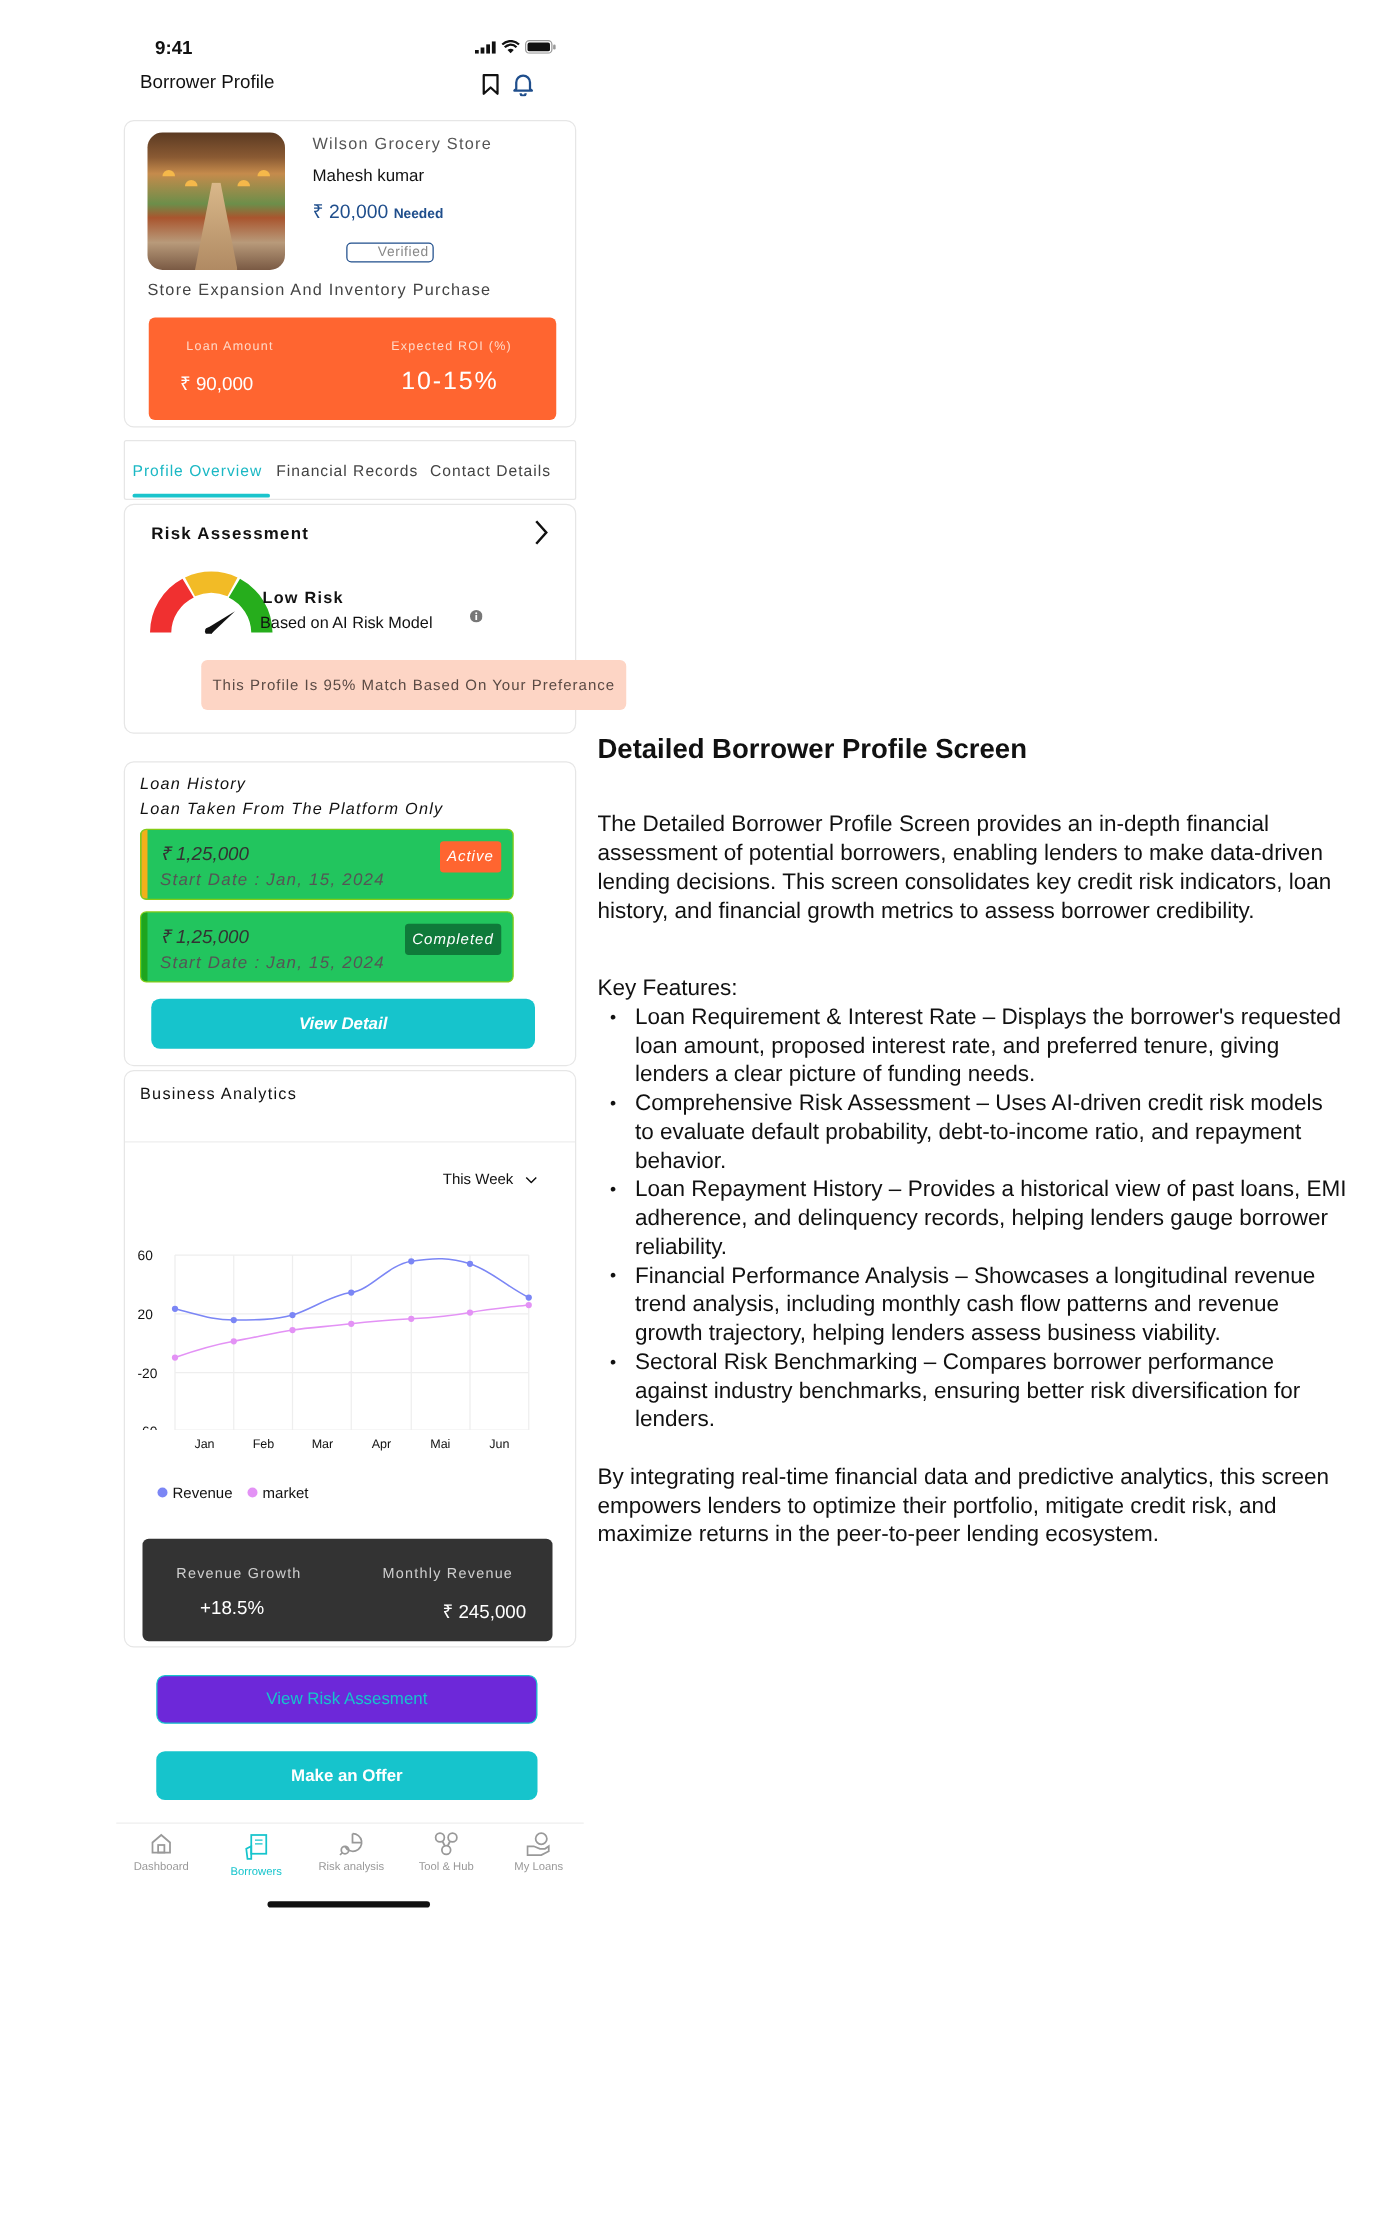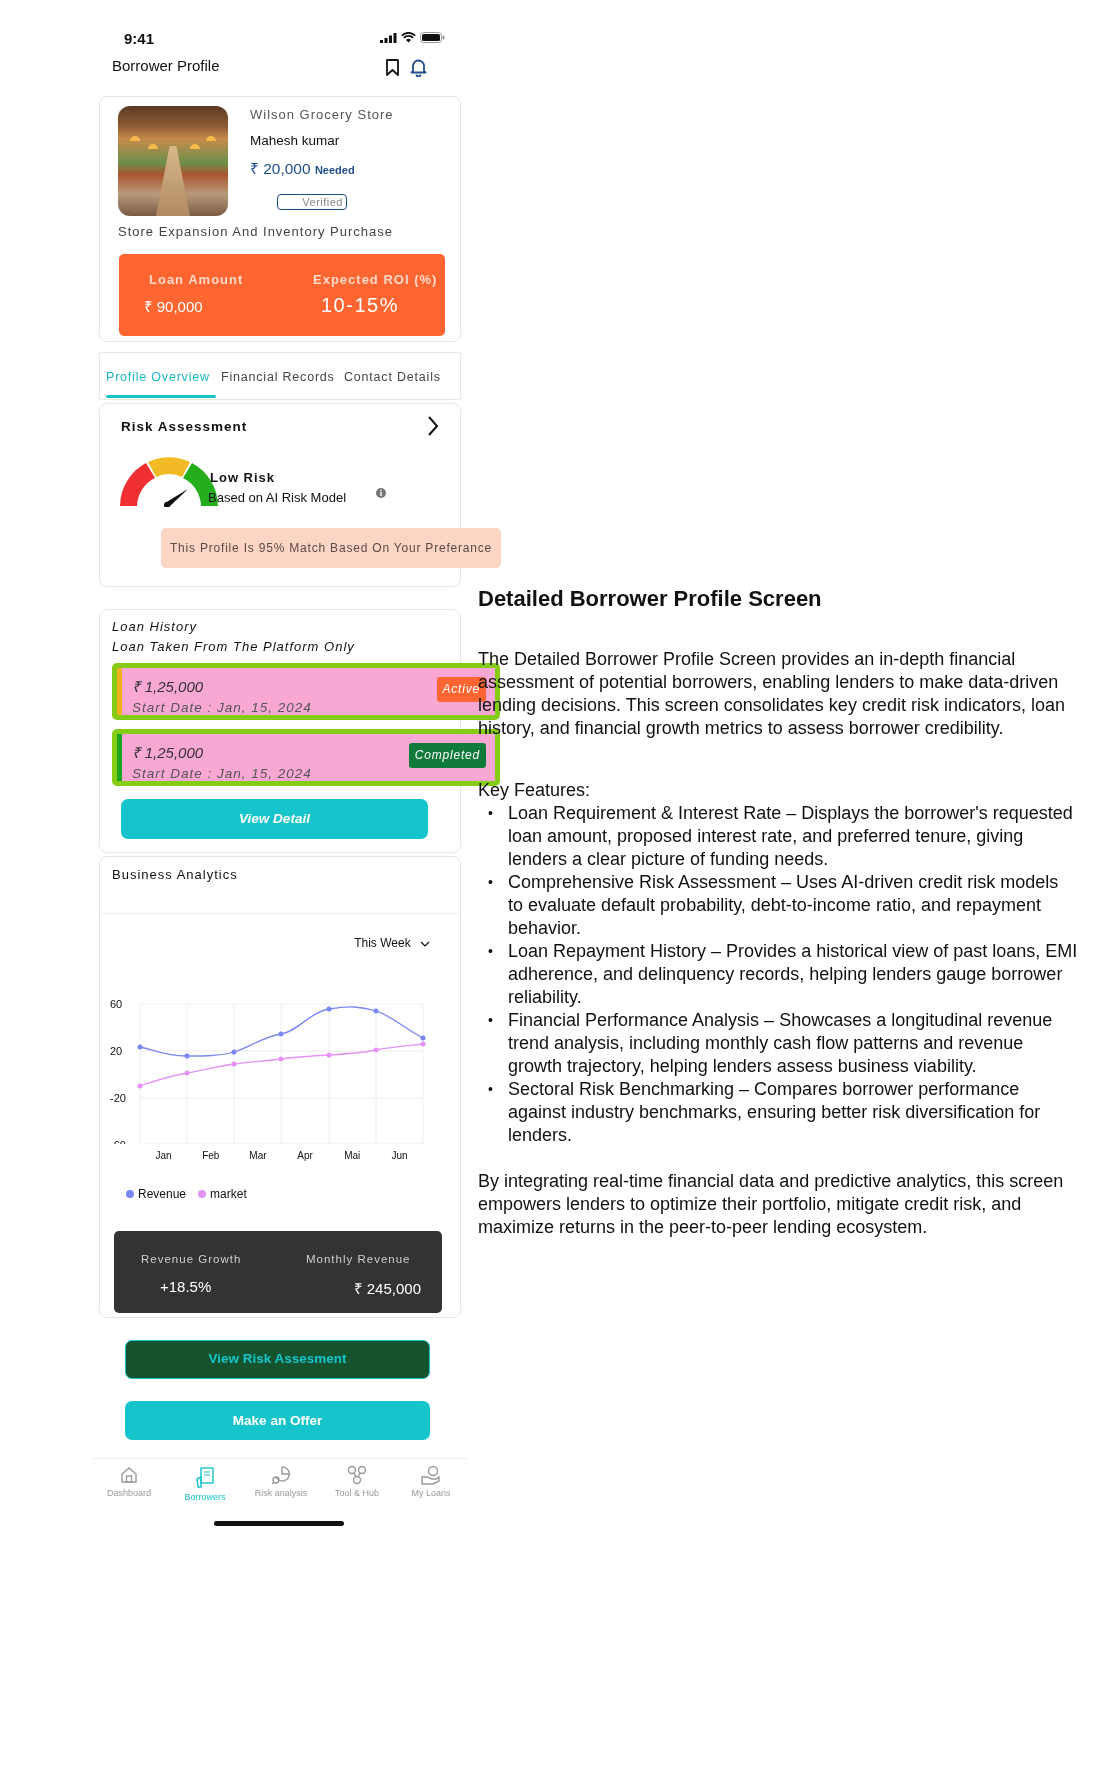--- a/index.html
+++ b/index.html
@@ -14,36 +14,36 @@
     background: linear-gradient(180deg, #5b3a22 0%, #8a5a33 18%, #c58b4c 30%, #6c8e4a 52%, #a9552e 62%, #b89a7a 80%, #7a5a44 100%); }
   .profile-img .aisle { position:absolute; left:38px; top:40px; width:34px; height:70px; background: linear-gradient(180deg,#d9b88a,#b08a63); clip-path: polygon(40% 0,60% 0,100% 100%,0 100%); }
   .profile-img .light { position:absolute; width:10px; height:5px; background:#f5b84a; border-radius:5px 5px 0 0; }
   .store-name { position: absolute; left: 150px; top: 10px; font-size: 13px; color: #555; letter-spacing: 1px; }
   .owner { position: absolute; left: 150px; top: 36px; font-size: 13.5px; color: #111; }
   .needed { position: absolute; left: 150px; top: 60px; font-size: 15.5px; color: #1f4e8c; font-weight: 500; }
   .needed small { font-size: 11px; font-weight: bold; }
   .verified { position: absolute; left: 177px; top: 97px; width: 70px; height: 16px; border: 1px solid #1f4e8c; border-radius: 4px; font-size: 11px; color: #888; text-align: right; padding-right: 3px; line-height: 14px; letter-spacing: 0.5px; }
   .purpose { position: absolute; left: 18px; top: 127px; font-size: 13px; color: #444; letter-spacing: 1px; }
   .orange { position: absolute; left: 19px; top: 157px; width: 326px; height: 82px; background: #ff6530; border-radius: 5px; color: #fff; }
-  .orange .lbl { position: absolute; top: 18px; font-size: 13px; color: #ffd9c8; letter-spacing: 1px; font-weight: bold; }
+  .orange .lbl { position: absolute; top: 18px; font-size: 10px; color: #ffd9c8; letter-spacing: 1px; }
   .orange .val { position: absolute; top: 42px; font-size: 15px; }
   .orange .val.big { font-size: 20px; letter-spacing: 1.5px; top: 40px; }
   .tabs { position: absolute; left: 99px; top: 352px; width: 362px; height: 48px; border: 1px solid #e6e6e6; border-radius: 2px; background:#fff; }
   .tab { position: absolute; top: 17px; font-size: 12.5px; letter-spacing: 0.8px; color: #444; }
   .tab.active { color: #1bb8c4; }
   .tab-underline { position: absolute; left: 6px; top: 42px; width: 110px; height: 3px; background: #1bc4cc; border-radius: 2px; }
   .sec-title { position: absolute; font-size: 13.5px; letter-spacing: 1px; color: #111; }
   .match { position: absolute; left: 14px; top: 124px; width: 340px; height: 40px; background: #fdd5c5; border-radius: 5px; font-size: 12px; letter-spacing: 0.8px; color: #5a4a44; text-align: center; line-height: 40px; margin-left: 47px; }
-  .loan-item { position: absolute; left: 12px; width: 388px; height: 57px; border: 5px solid #84cc16; border-radius: 5px; background:#f9a8d4; overflow: hidden; }
+  .loan-item { position: absolute; left: 12px; width: 299px; height: 57px; border: 1px solid #84cc16; border-radius: 5px; background:#22c55e; overflow: hidden; }
   .loan-item .bar { position: absolute; left: 0; top: 0; width: 5px; height: 100%; }
   .loan-item .amt { position: absolute; left: 15px; top: 8px; font-size: 15px; color: #333; }
   .loan-item .date { position: absolute; left: 15px; top: 32px; font-size: 13.5px; color: #555; letter-spacing: 1px; }
   .badge { position: absolute; top: 9px; right: 9px; height: 25px; padding: 0 6px; border-radius: 3px; color: #fff; font-size: 12px; letter-spacing: 0.8px; line-height: 25px; }
   .btn-teal { position: absolute; background: #16c4cc; color: #fff; border-radius: 7px; text-align: center; font-weight: bold; font-size: 13.5px; }
-  .btn-outline { position: absolute; border: 1.5px solid #16c4cc; color: #16c4cc; border-radius: 7px; text-align: center; font-weight: bold; font-size: 13.5px; background:#14532d; }
+  .btn-outline { position: absolute; border: 1.5px solid #16c4cc; color: #16c4cc; border-radius: 7px; text-align: center; font-weight: normal; font-size: 13.5px; background:#6d28d9; }
   .chart-area { position: absolute; left: 0; top: 56px; width: 360px; height: 320px; border-top: 1px solid #eee; }
   .week { position: absolute; right: 30px; top: 22px; font-size: 12px; color: #111; }
   .dark { position: absolute; left: 14px; top: 374px; width: 328px; height: 82px; background: #333; border-radius: 5px; color: #fff; }
   .dark .lbl { position: absolute; top: 22px; font-size: 11.5px; color: #cfcfcf; letter-spacing: 1px; }
   .dark .val { position: absolute; top: 47px; font-size: 15px; }
   .nav { position: absolute; left: 93px; top: 1458px; width: 374px; height: 56px; border-top: 1px solid #eee; }
   .nav-item { position: absolute; top: 6px; width: 72px; text-align: center; font-size: 9px; color: #999; }
   .nav-item.active { color: #16c4cc; }
   .nav-item svg { display: block; margin: 0 auto 3px; }
   .home-ind { position: absolute; left: 214px; top: 1521px; width: 130px; height: 5px; background: #111; border-radius: 3px; }

